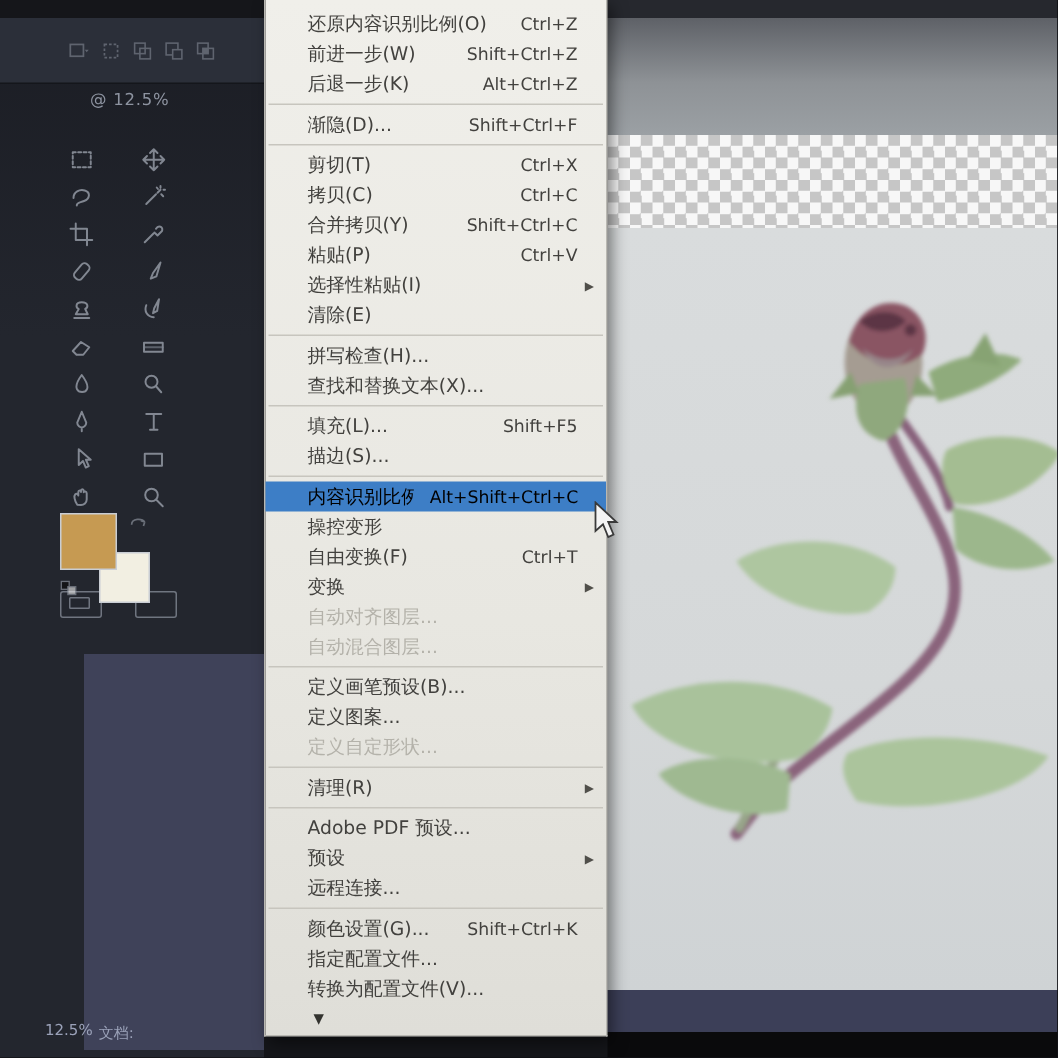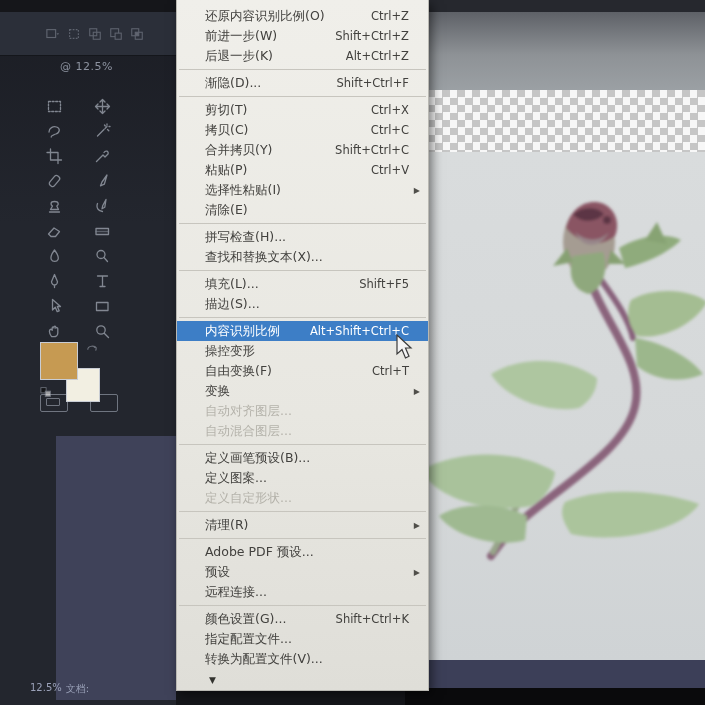--- a/index.html
+++ b/index.html
@@ -40,30 +40,30 @@
   .canvas-topbar{height:12px;background:#26282e;}
   .canvas-glare{height:78px;background:linear-gradient(180deg,#5e6167 0%,#8e9296 55%,#9ba0a4 100%);}
   .checkerboard{height:62px;
      background:conic-gradient(#c6c6c6 25%,#f7f7f7 0 50%,#c6c6c6 0 75%,#f7f7f7 0);
      background-size:15px 15px;}
   .image-area{height:508px;background:linear-gradient(180deg,#d9dcdd 0%,#d5d8d9 60%,#cfd3d5 100%);position:relative;overflow:hidden;}
   .canvas-navybar{height:28px;background:#3c3f58;}
   .canvas-blackbar{height:17px;background:#0a0a0c;}
 
   
-  .menu{position:absolute;left:176px;top:0;width:253px;height:691px;
+  .menu{position:absolute;left:176px;top:0;width:229px;height:691px;
         background:linear-gradient(180deg,#f0efea 0%,#e8e7e1 60%,#dfdeD8 100%);
         box-shadow:3px 4px 10px rgba(0,0,0,.5);box-sizing:border-box;padding-top:6px;
         border:1px solid #b9b8b2;border-top:none;}
   .mi{display:flex;align-items:center;height:20px;padding:0 8px 0 28px;
       font-size:12.5px;color:#42413e;white-space:nowrap;}
   .mi .lbl{overflow:hidden;}
   .mi .sc{margin-left:auto;font-size:11.5px;padding-left:10px;}
   .mi .arr{width:11px;text-align:right;font-size:8px;color:#504f4a;}
-  .mi.hl{background:#3d7ec6;color:#ffffff;}
+  .mi.hl{background:#3d7ec6;color:#000000;}
   .mi.hl .arr{color:#f0f6fd;}
   .mi.dis{color:#b4b2aa;}
   .sep{height:1px;background:#c7c5be;margin:3px 2px;}
   .scroll-row{height:22px;display:flex;align-items:center;padding-left:32px;
               font-size:9px;color:#33332f;}
 
   
   .cursor{position:absolute;left:395px;top:334px;width:20px;height:28px;z-index:50;}
 </style>
 </head>

